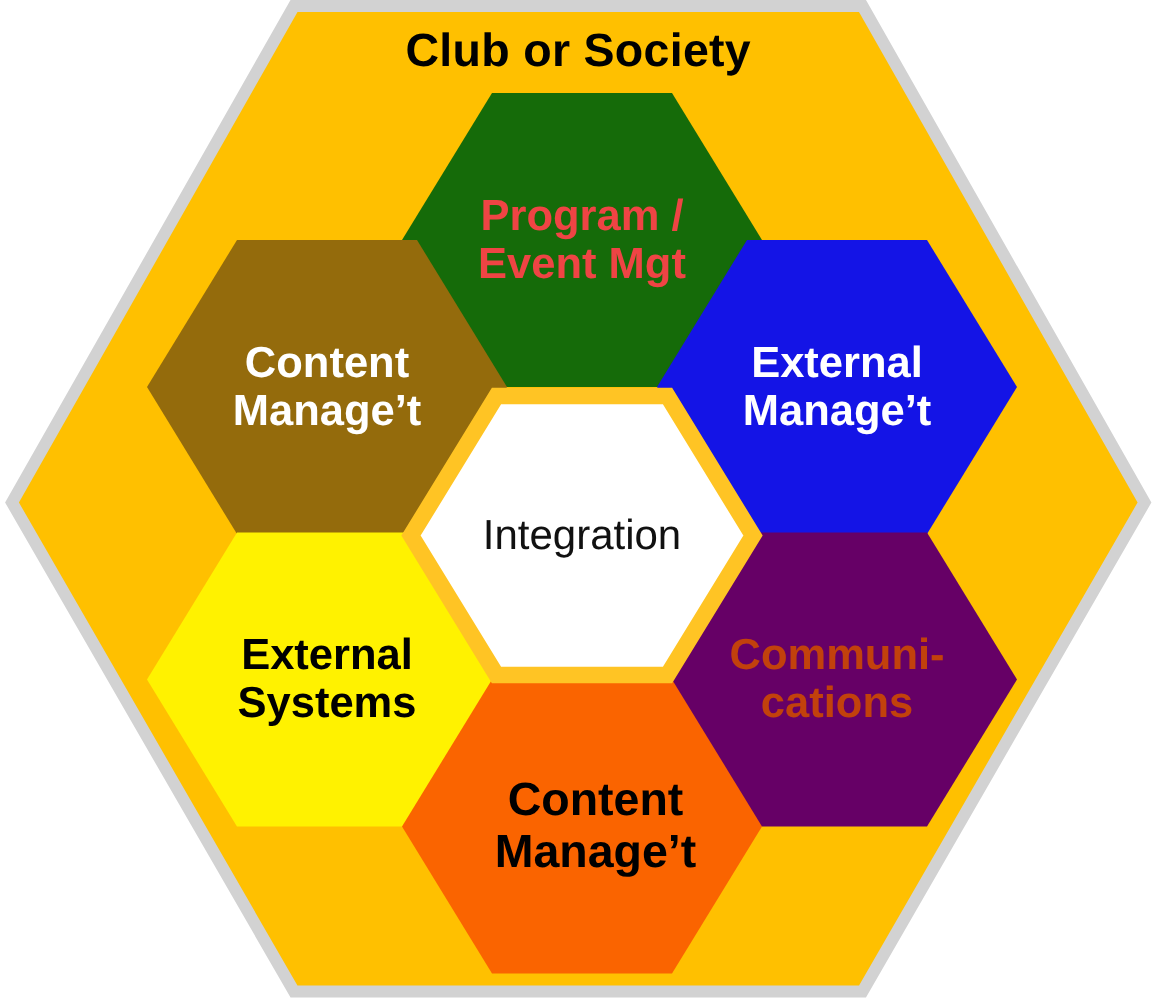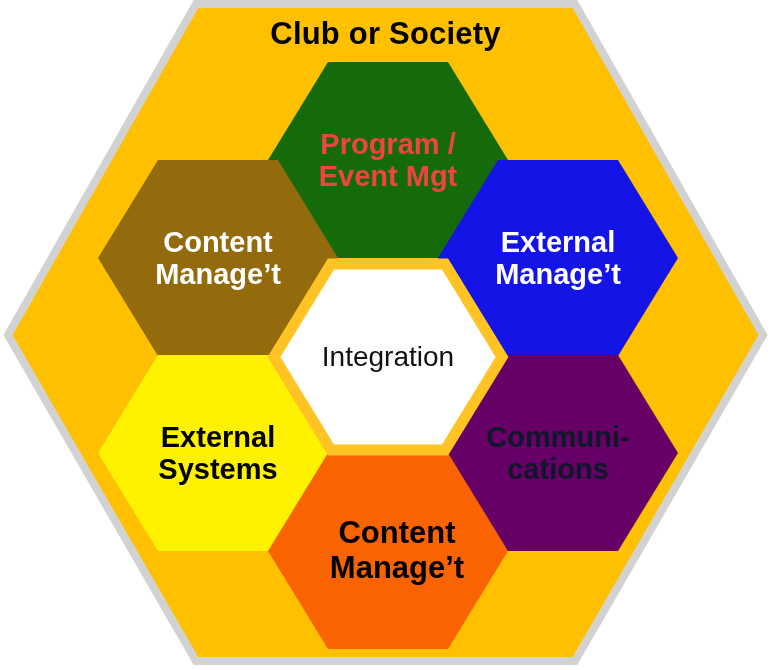--- a/index.html
+++ b/index.html
@@ -46,21 +46,21 @@
     font-size: 31px;
     font-weight: bold;
     color: #000000;
     letter-spacing: 0.2px;
   }
   .lbl-green  { color:#ef4444; font-size:29px; }
   .lbl-brown  { color:#ffffff; font-size:29px; }
   .lbl-blue   { color:#ffffff; font-size:29px; }
   .lbl-center { color:#111111; font-size:28px; font-weight:normal; }
   .lbl-yellow { color:#000000; font-size:29px; }
-  .lbl-purple { color:#0f172a; font-size:29px; }
+  .lbl-purple { color:#c2410c; font-size:29px; }
   .lbl-orange { color:#000000; font-size:31px; }
 </style>
 </head>
 <body>
 
 <div id="diagram-root">
 
   <svg id="hex-svg" viewBox="0 0 771 670">
 
     <polygon points="196,4 575,4 763,335 575,661 196,661 8,335" fill="#FFC000" stroke="#D2D2D2" stroke-width="8" stroke-linejoin="miter"></polygon>

